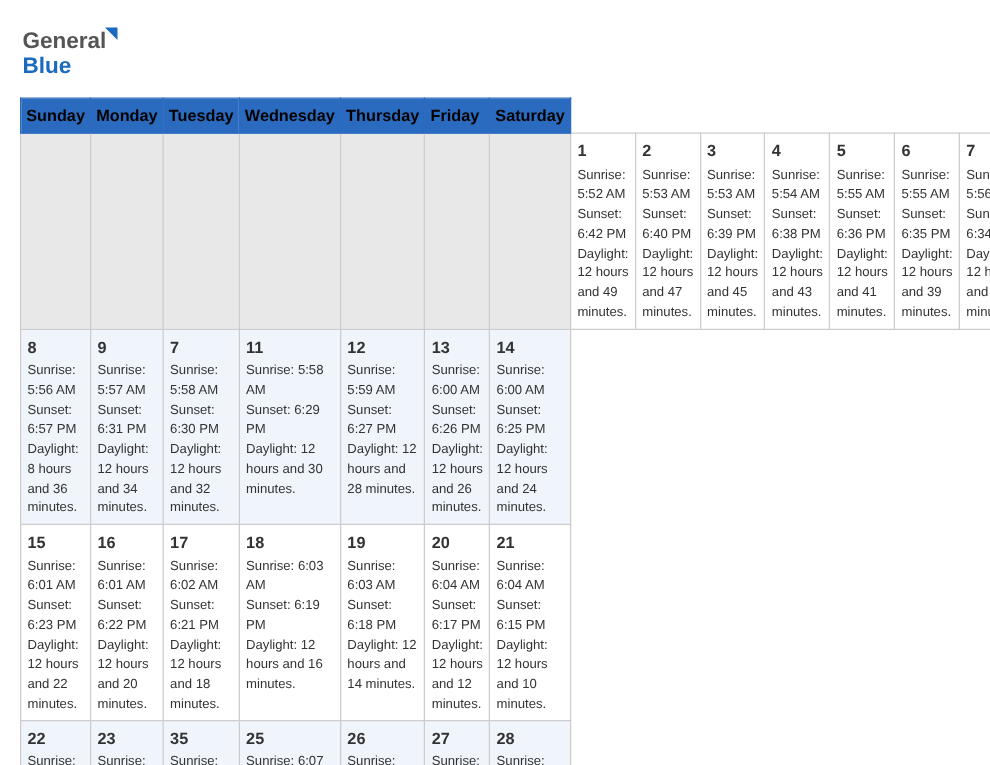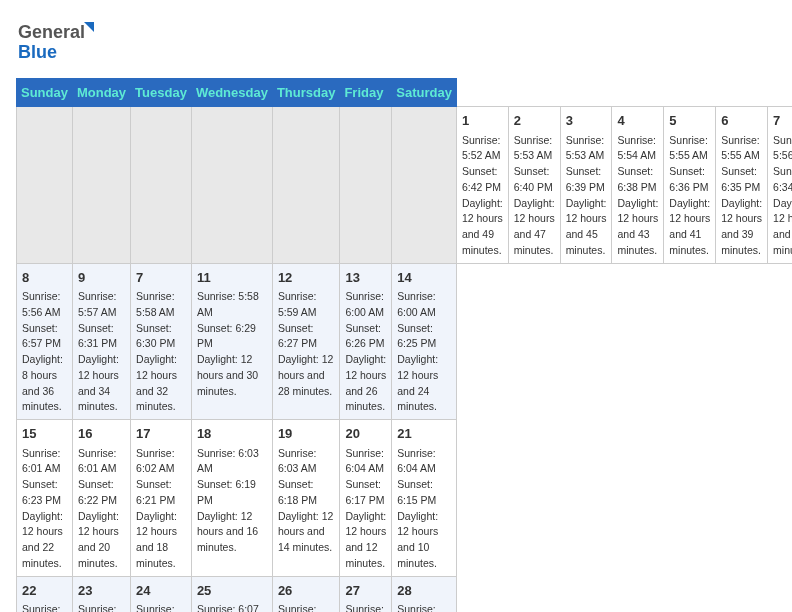--- a/index.html
+++ b/index.html
@@ -34,21 +34,21 @@
       font-weight: bold;
       color: #333;
     }
     table {
       width: 100%;
       border-collapse: collapse;
       font-size: 11px;
     }
     thead tr th {
       background: #2a6abf;
-      color: #5eead4;
+      color: #000000;
       padding: 6px 4px;
       text-align: left;
       font-size: 13px;
       font-weight: bold;
       border: 1px solid #2a6abf;
     }
     tbody tr td {
       border: 1px solid #ccc;
       vertical-align: top;
       padding: 4px 5px;
@@ -131,20 +131,20 @@
         <td><span class="day-number">16</span><span>Sunrise: 6:01 AM</span><br><span>Sunset: 6:22 PM</span><br><span>Daylight: 12 hours and 20 minutes.</span></td>
         <td><span class="day-number">17</span><span>Sunrise: 6:02 AM</span><br><span>Sunset: 6:21 PM</span><br><span>Daylight: 12 hours and 18 minutes.</span></td>
         <td><span class="day-number">18</span><span>Sunrise: 6:03 AM</span><br><span>Sunset: 6:19 PM</span><br><span>Daylight: 12 hours and 16 minutes.</span></td>
         <td><span class="day-number">19</span><span>Sunrise: 6:03 AM</span><br><span>Sunset: 6:18 PM</span><br><span>Daylight: 12 hours and 14 minutes.</span></td>
         <td><span class="day-number">20</span><span>Sunrise: 6:04 AM</span><br><span>Sunset: 6:17 PM</span><br><span>Daylight: 12 hours and 12 minutes.</span></td>
         <td><span class="day-number">21</span><span>Sunrise: 6:04 AM</span><br><span>Sunset: 6:15 PM</span><br><span>Daylight: 12 hours and 10 minutes.</span></td>
       </tr>
       <tr>
         <td><span class="day-number">22</span><span>Sunrise: 6:05 AM</span><br><br></td>
         <td><span class="day-number">23</span><span>Sunrise: 6:06 AM</span><br><br></td>
-        <td><span class="day-number">24</span><span>Sunrise: 6:06 AM</span><br><br></td>
+        <td><span class="day-number">35</span><span>Sunrise: 6:06 AM</span><br><br></td>
         <td><span class="day-number">25</span><span>Sunrise: 6:07 AM</span><br><br></td>
         <td><span class="day-number">26</span><span>Sunrise: 6:08 AM</span><br><br></td>
         <td><span class="day-number">27</span><span>Sunrise: 6:08 AM</span><br><br></td>
         <td><span class="day-number">28</span><span>Sunrise: 6:09 AM</span><br><br></td>
       </tr>
     </tbody>
 </table>
 
 </body></html>

